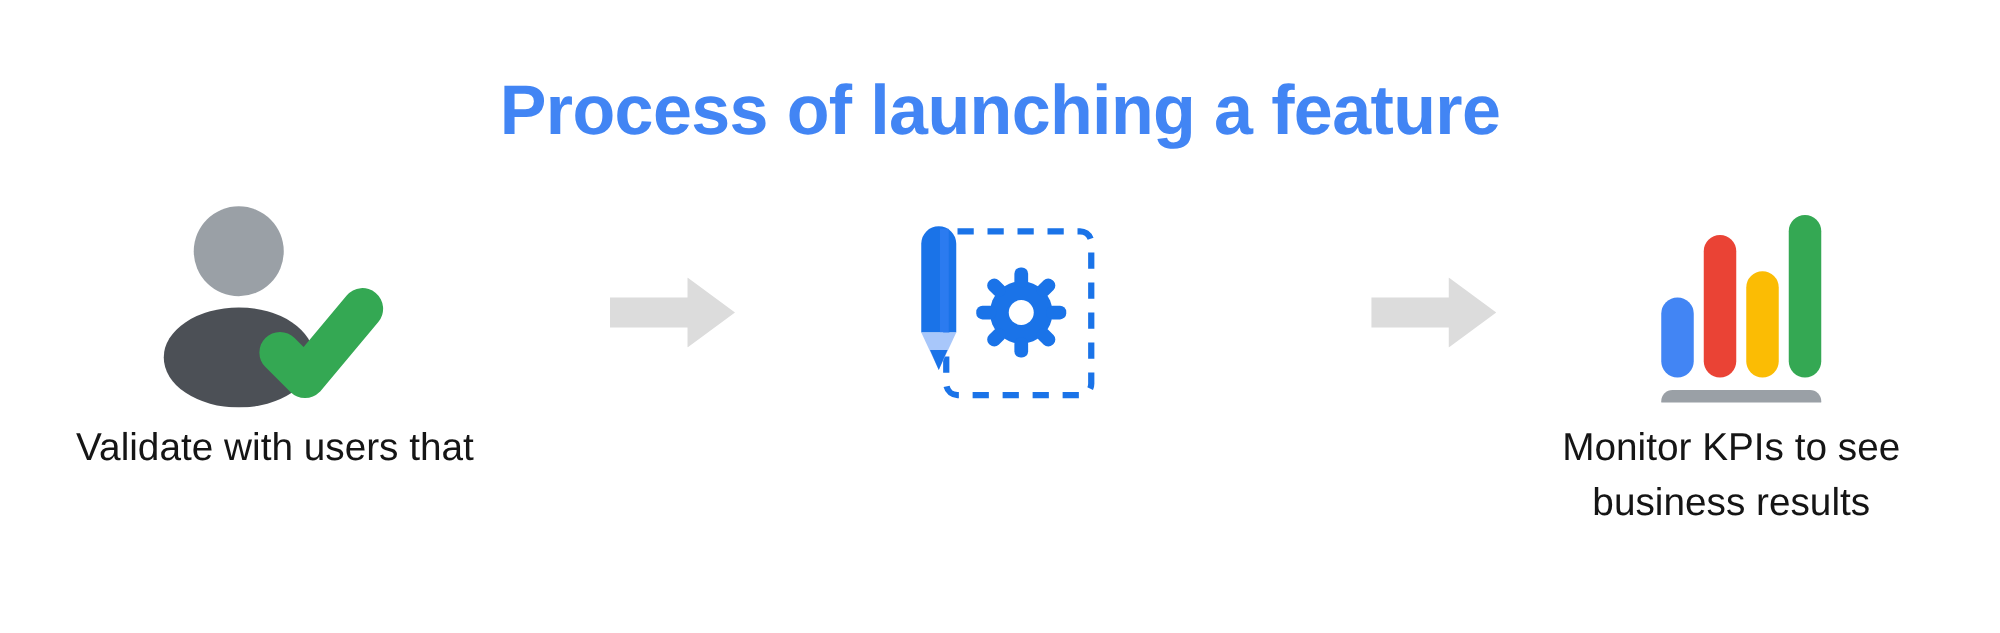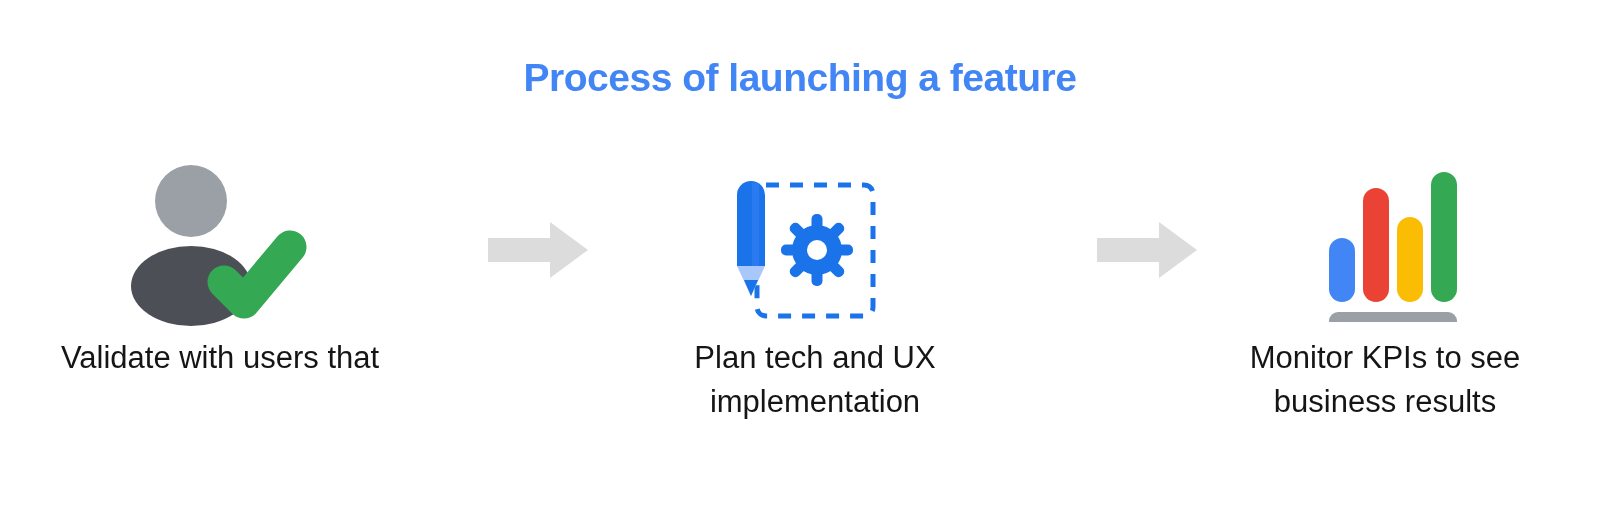--- a/index.html
+++ b/index.html
@@ -22,21 +22,21 @@
     background: #ffffff;
   }
 
   
   .title {
     position: absolute;
     top: 56px;
     left: 0;
     width: 1600px;
     text-align: center;
-    font-size: 39px;
+    font-size: 56px;
     font-weight: bold;
     letter-spacing: -0.5px;
     color: #4285F4;
     line-height: 1.15;
   }
 
   
   .steps {
     position: absolute;
     top: 140px;
@@ -140,24 +140,20 @@
               <rect x="20" y="-5.5" width="16" height="11" rx="5"></rect>
               <rect x="-5.5" y="-36" width="11" height="16" rx="5" transform="rotate(45)"></rect>
               <rect x="-5.5" y="20" width="11" height="16" rx="5" transform="rotate(45)"></rect>
               <rect x="-36" y="-5.5" width="16" height="11" rx="5" transform="rotate(45)"></rect>
               <rect x="20" y="-5.5" width="16" height="11" rx="5" transform="rotate(45)"></rect>
             </g>
             <circle cx="0" cy="0" r="10" fill="#FFFFFF"></circle>
           </g>
         </svg>
       </div>
-      <div class="caption">
-        <div>Plan tech and UX</div>
-        <div>implementation</div>
-      </div>
     </div>
 
     <div class="step step-3">
       <div class="icon-area">
         <svg class="icon-svg icon-center" width="160" height="160" viewBox="0 0 160 160" style="top:22px;">
 
           <rect x="24" y="76" width="26" height="64" rx="13" fill="#4285F4"></rect>
           <rect x="58" y="26" width="26" height="114" rx="13" fill="#EA4335"></rect>
           <rect x="92" y="55" width="26" height="85" rx="13" fill="#FBBC04"></rect>
           <rect x="126" y="10" width="26" height="130" rx="13" fill="#34A853"></rect>

